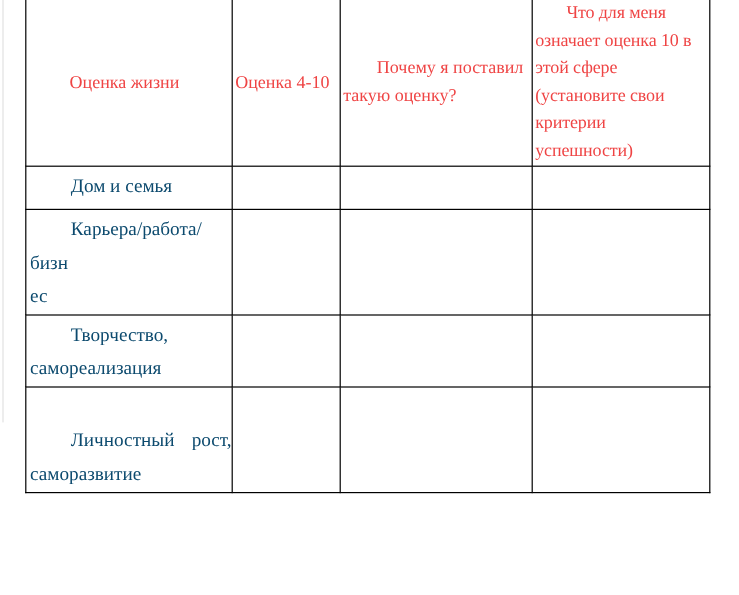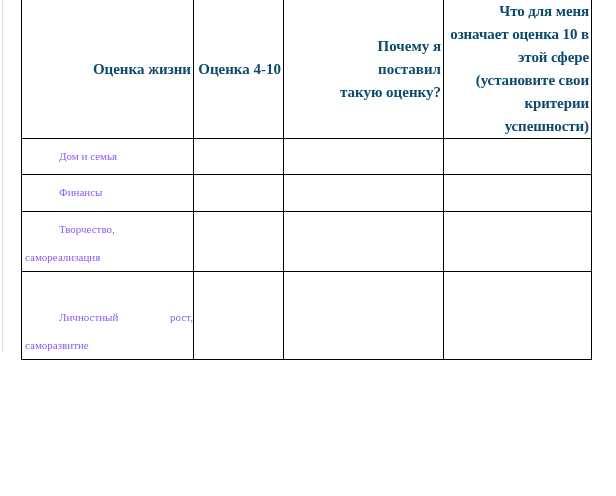--- a/index.html
+++ b/index.html
@@ -32,45 +32,45 @@
     border-collapse: collapse;
     table-layout: fixed;
   }
   table.life-table td {
     border: 1px solid #000000;
     overflow: hidden;
   }
   tr.header-row td {
     border-top: none;
     vertical-align: middle;
-    text-align: right;
-    font-weight: bold;
-    color: #0c4a6e;
+    text-align: left;
+    font-weight: normal;
+    color: #ef4444;
     font-size: 15px;
     line-height: 23px;
     padding: 0 2px;
   }
   td.h-sphere { text-indent: 34px; }
   td.h-why {
     white-space: pre-line;
     text-indent: 28px;
   }
   td.h-criteria {
     white-space: pre-line;
     text-indent: 26px;
     font-size: 14px;
     letter-spacing: -0.1px;
     padding: 0 1px;
   }
   td.c-sphere {
     vertical-align: top;
     padding: 3px 0 0 3px;
-    font-size: 11px;
+    font-size: 16px;
     line-height: 28px;
-    color: #8b5cf6;
+    color: #0c4a6e;
   }
   .sphere-line { text-indent: 0; }
   .sphere-line.first { text-indent: 34px; }
   .sphere-line.spread {
     text-align: justify;
     text-align-last: justify;
     margin-top: 28px;
   }
   td.fill-cell { background: #ffffff; }
 </style>
@@ -103,29 +103,30 @@
 
     <tr style="height:36px">
       <td class="c-sphere">
         <div class="sphere-line first">Дом и семья</div>
       </td>
       <td class="fill-cell"></td>
       <td class="fill-cell"></td>
       <td class="fill-cell"></td>
     </tr>
 
-
-    <tr style="height:37px">
+    <tr style="height:57px">
       <td class="c-sphere">
-        <div class="sphere-line first">Финансы</div>
+        <div class="sphere-line first">Карьера/работа/бизн</div>
+        <div class="sphere-line">ес</div>
       </td>
       <td class="fill-cell"></td>
       <td class="fill-cell"></td>
       <td class="fill-cell"></td>
     </tr>
+
 
 
 
     <tr style="height:56px">
       <td class="c-sphere">
         <div class="sphere-line first">Творчество,</div>
         <div class="sphere-line">самореализация</div>
       </td>
       <td class="fill-cell"></td>
       <td class="fill-cell"></td>

